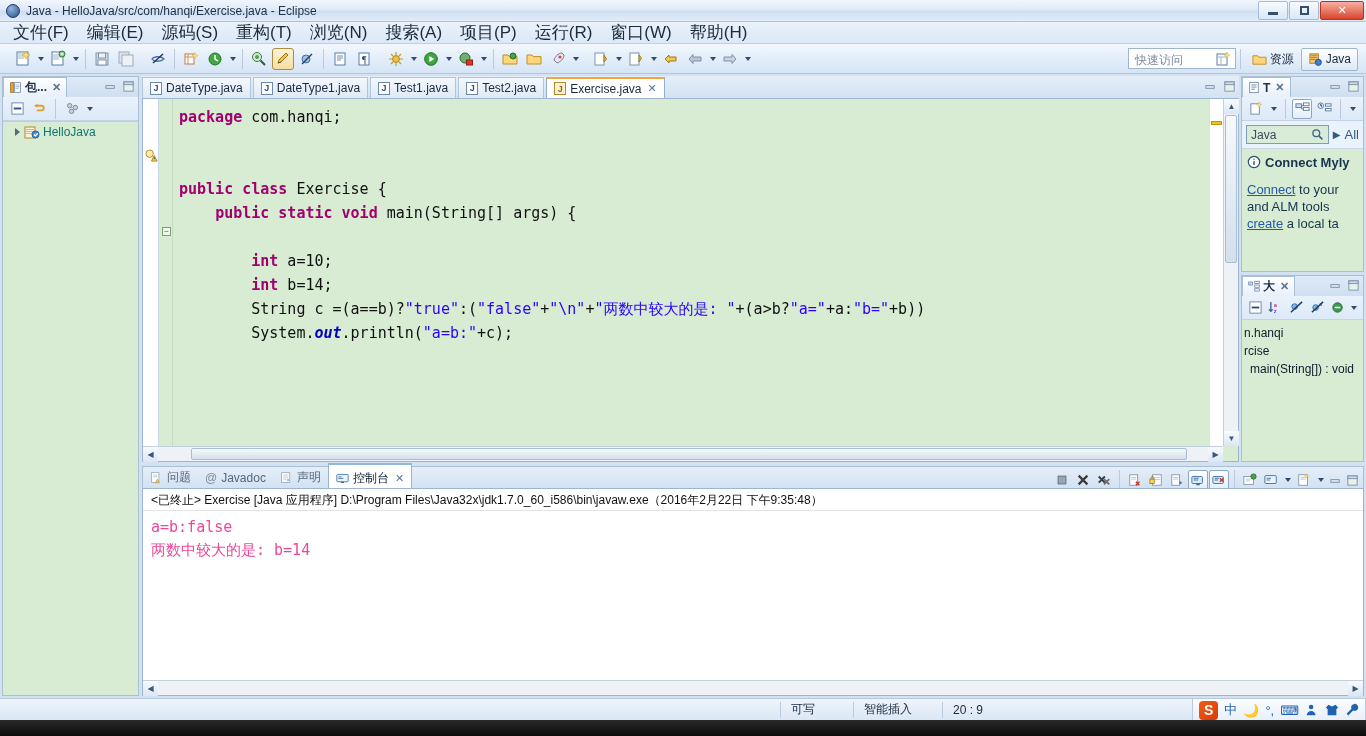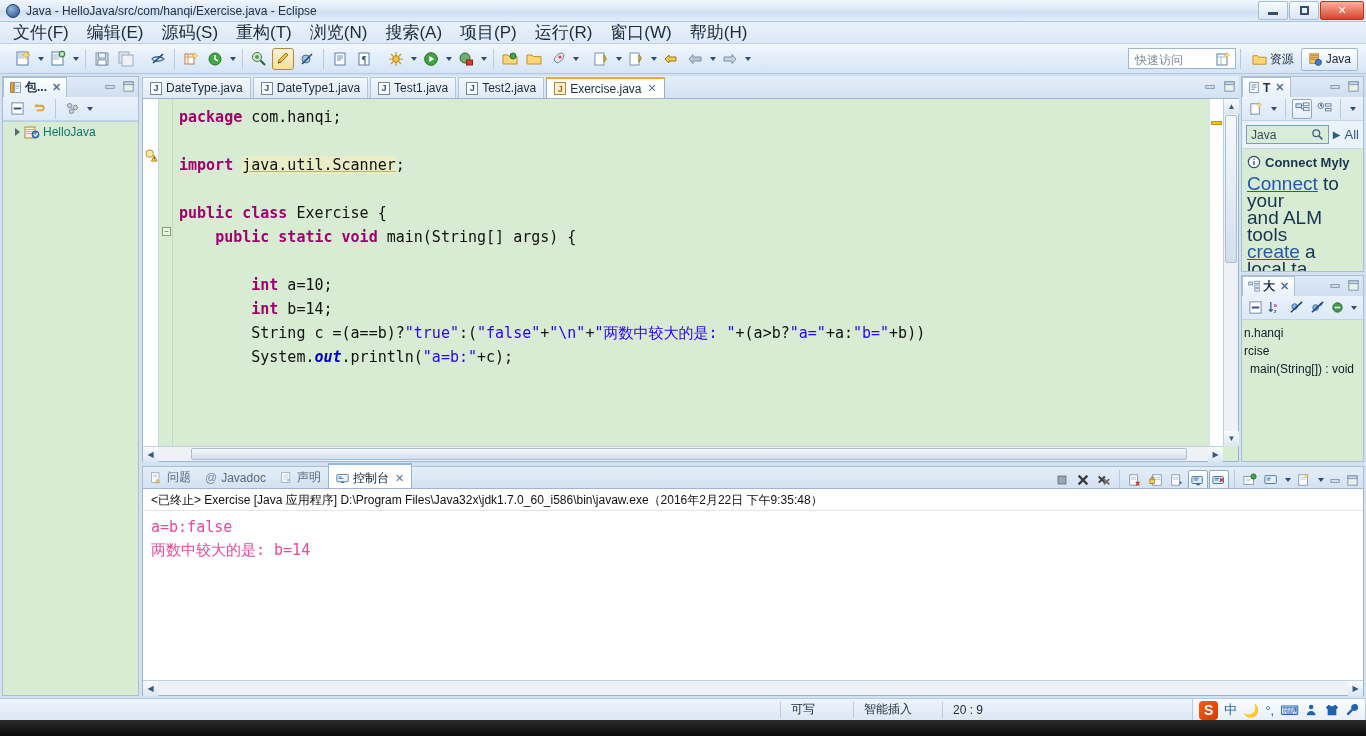--- a/index.html
+++ b/index.html
@@ -183,21 +183,21 @@
   
   #right-col { position:absolute; right:2px; top:2px; width: 123px; height: 386px; display:flex; flex-direction:column; gap:3px;}
   #mylyn-view { height: 196px; display:flex; flex-direction:column; }
   #outline-view { flex:1; display:flex; flex-direction:column; }
   .find-row { display:flex; align-items:center; gap:4px; padding:4px 4px; background:#eaf2fb; border-bottom:1px solid #c8d8e9;}
   .find-box { flex:1; height:19px; border:1px solid #7f9cba; background:#d9ecd7; display:flex; align-items:center;
      padding:0 4px; font-size:12px; color:#3a4a5c; justify-content:space-between;}
   .all-lbl { font-size:13px; color:#2f5a86; }
   .mylyn-body { flex:1; background:#d7ecd2; padding:6px 5px; overflow:hidden; }
   .mylyn-title { font-weight:bold; color:#16344f; font-size:13px; display:flex; gap:4px; align-items:flex-start;}
-  .mylyn-text { font-size:19px; color:#16344f; line-height:17px; margin-top:5px;}
+  .mylyn-text { font-size:13px; color:#16344f; line-height:17px; margin-top:11px;}
   .mylyn-link { color:#2458a8; text-decoration:underline; }
   .outline-body { flex:1; background:#d7ecd2; font-size:12px; color:#101c2b; padding-top:4px; overflow:hidden;}
   .out-row { padding:2px 2px 2px 2px; white-space:nowrap; }
 
   
   .statusbar {
     position:absolute; left:0; right:0; bottom:16px; height:22px;
     background: linear-gradient(to bottom,#eef4fb,#dbe7f5);
     border-top:1px solid #b6c9dd; display:flex; align-items:center;
   }
@@ -550,21 +550,20 @@
               </svg>
           </div>
         </div>
         <div class="fold-col">
           <div class="fold-mark" style="top:128px">−</div>
         </div>
 
         <div class="code-pane">
           <div class="cline"><span class="kw">package</span><span class="plain"> com.hanqi;</span></div>
           <div class="cline">&nbsp;</div>
-          <div class="cline"><span class="kw">import</span><span class="plain"> </span><span class="underl plain">java.util.Scanner</span><span class="plain">;</span></div>
           <div class="cline">&nbsp;</div>
           <div class="cline"><span class="kw">public class</span><span class="plain"> Exercise {</span></div>
           <div class="cline"><span class="plain">    </span><span class="kw">public static void</span><span class="plain"> main(String[] args) {</span></div>
           <div class="cline">&nbsp;</div>
           <div class="cline"><span class="plain">        </span><span class="kw">int</span><span class="plain"> a=10;</span></div>
           <div class="cline"><span class="plain">        </span><span class="kw">int</span><span class="plain"> b=14;</span></div>
           <div class="cline"><span class="plain">        String c =(a==b)?</span><span class="str">"true"</span><span class="plain">:(</span><span class="str">"false"</span><span class="plain">+</span><span class="str">"\n"</span><span class="plain">+</span><span class="str">"两数中较大的是: "</span><span class="plain">+(a&gt;b?</span><span class="str">"a="</span><span class="plain">+a:</span><span class="str">"b="</span><span class="plain">+b))</span></div>
           <div class="cline"><span class="plain">        System.</span><span class="fld">out</span><span class="plain">.println(</span><span class="str">"a=b:"</span><span class="plain">+c);</span></div>
         </div>
 

